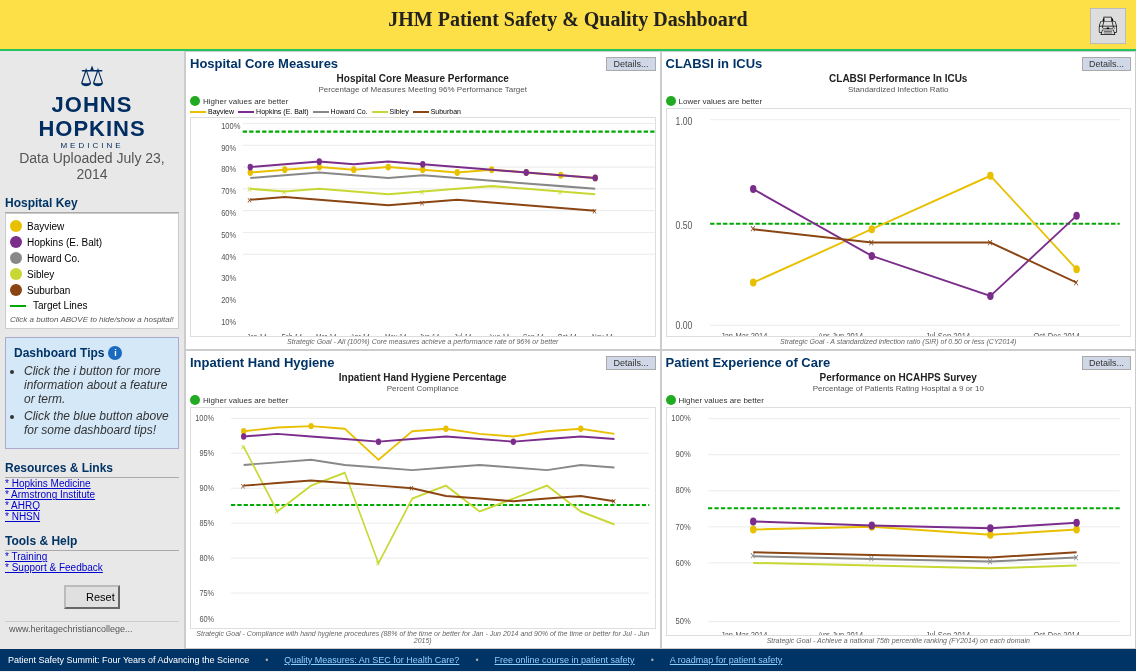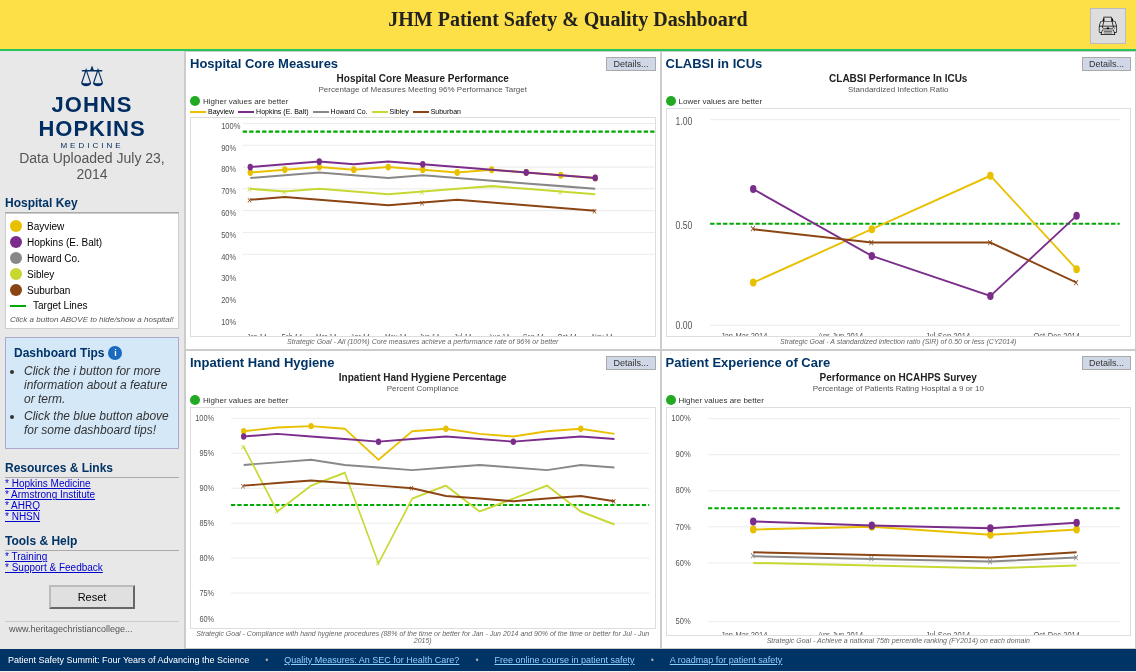--- a/index.html
+++ b/index.html
@@ -40,21 +40,21 @@
     .tips-section { background: #d4e8f8; border: 1px solid #aac; padding: 8px; }
     .tips-title { font-size: 12px; font-weight: bold; color: #003366; display: flex; align-items: center; gap: 4px; }
     .info-badge { background: #1a6abf; color: white; border-radius: 50%; width: 14px; height: 14px; display: inline-flex; align-items: center; justify-content: center; font-size: 9px; font-weight: bold; }
     .tips-list { padding-left: 10px; margin-top: 4px; }
     .tips-list li { font-size: 12px; color: #333; margin-bottom: 3px; font-style: italic; }
     .tools-links a { display: block; color: #0000cc; text-decoration: underline; font-size: 10px; cursor: pointer; }
     .resources-links a { display: block; color: #0000cc; text-decoration: underline; font-size: 10px; cursor: pointer; }
 
     .reset-btn {
       background: #e0e0e0; border: 2px outset #bbb; padding: 4px 20px;
-      font-size: 11px; cursor: pointer; margin: 4px auto; display: block; width: 86px; text-align: center;
+      font-size: 11px; cursor: pointer; margin: 4px auto; display: block; width: 56px; text-align: left;
     }
 
     .footer-url { font-size: 9px; color: #555; text-align: left; padding: 2px 4px; background: #e8e8e8; border-top: 1px solid #ccc; }
 
     
     .content { flex: 1; display: grid; grid-template-columns: 1fr 1fr; grid-template-rows: 1fr 1fr; gap: 0; overflow: hidden; }
 
     .panel { border: 1px solid #ccc; background: white; display: flex; flex-direction: column; padding: 4px; position: relative; }
     .panel-title-bar { display: flex; justify-content: space-between; align-items: flex-end; margin-bottom: 2px; }
     .panel-title { font-size: 13px; font-weight: bold; color: #003366; }

